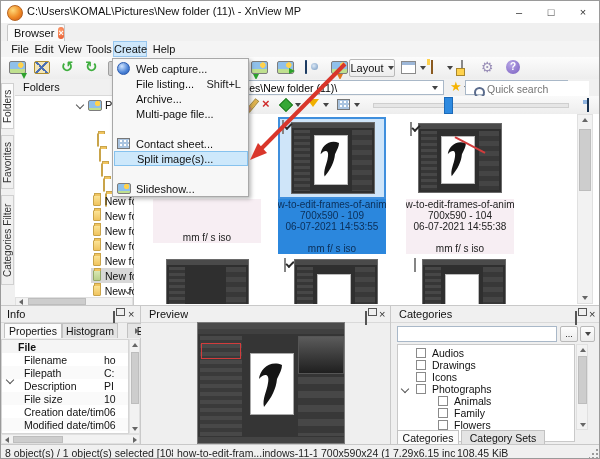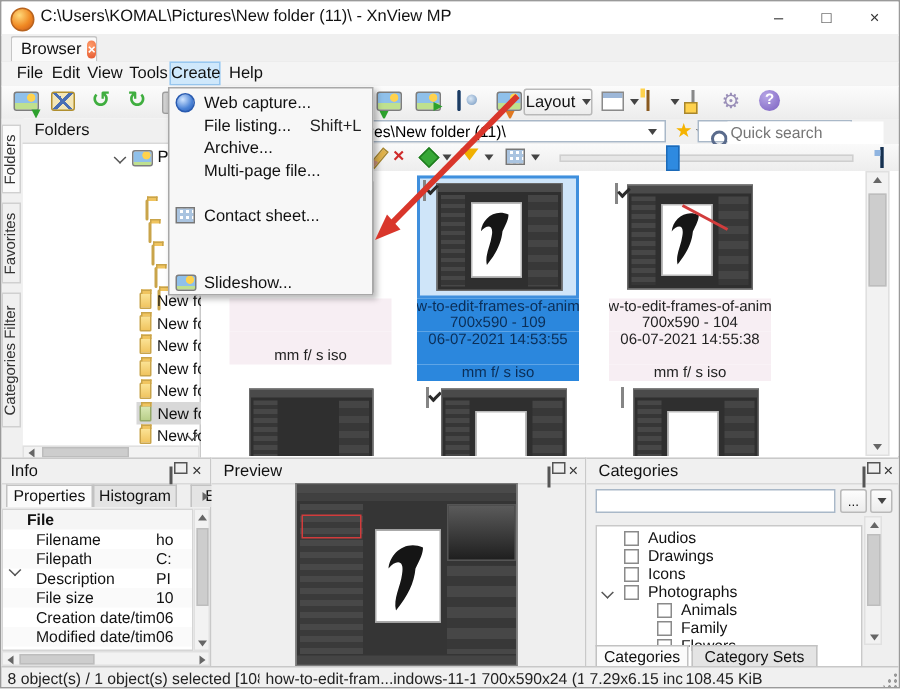--- a/index.html
+++ b/index.html
@@ -450,21 +450,21 @@
     <div class="panel-hdr">
       <span class="p tx" style="left:8px;top:2px">Categories</span>
       <span class="p float-ico" style="left:184px;top:6px"></span>
       <span class="p hclose" style="left:198px;top:3px">×</span>
     </div>
     <input class="p field" style="left: 6px; top: 20px; width: 160px; height: 16px;">
     <div class="p btn" style="left:169px;top:20px;width:18px;height:16px;font-size:9px">...</div>
     <div class="p btn" style="left:189px;top:20px;width:15px;height:16px">
         <span class="dar"></span>
       </div>
-    <div class="p" style="left:6px;top:44px;width:178px;height:98px;background:#fff;border:1px solid #c9c9c9;box-sizing:border-box;overflow:hidden;padding-top:2px">
+    <div class="p" style="left:6px;top:38px;width:178px;height:98px;background:#fff;border:1px solid #c9c9c9;box-sizing:border-box;overflow:hidden;padding-top:2px">
       <div class="crow">
         <span class="cbs" style="margin-left:18px"></span>
         <span>Audios</span>
         </div>
       <div class="crow">
         <span class="cbs" style="margin-left:18px"></span>
         <span>Drawings</span>
         </div>
       <div class="crow">
         <span class="cbs" style="margin-left:18px"></span>
@@ -523,20 +523,24 @@
       </div>
     <div class="p mrow" style="top:47px">
       <span class="mlabel">Multi-page file...</span>
       <span class="mshort"></span>
       </div>
     <div class="p mrow" style="top:77px">
       <span class="micon gridico"></span>
       <span class="mlabel">Contact sheet...</span>
       <span class="mshort"></span>
       </div>
+    <div class="p mrow sel" style="top:92px">
+      <span class="mlabel">Split image(s)...</span>
+      <span class="mshort"></span>
+      </div>
     <div class="p mrow" style="top:122px">
       <span class="micon pic small"></span>
       <span class="mlabel">Slideshow...</span>
       <span class="mshort"></span>
       </div>
   </div>
 
   <svg class="p" id="arrow-svg" width="600" height="459">
     <line x1="344" y1="63" x2="260" y2="148" stroke="#d9362b" stroke-width="4"></line>
     <polygon points="249,159 266,152 257,142" fill="#d9362b"></polygon>

